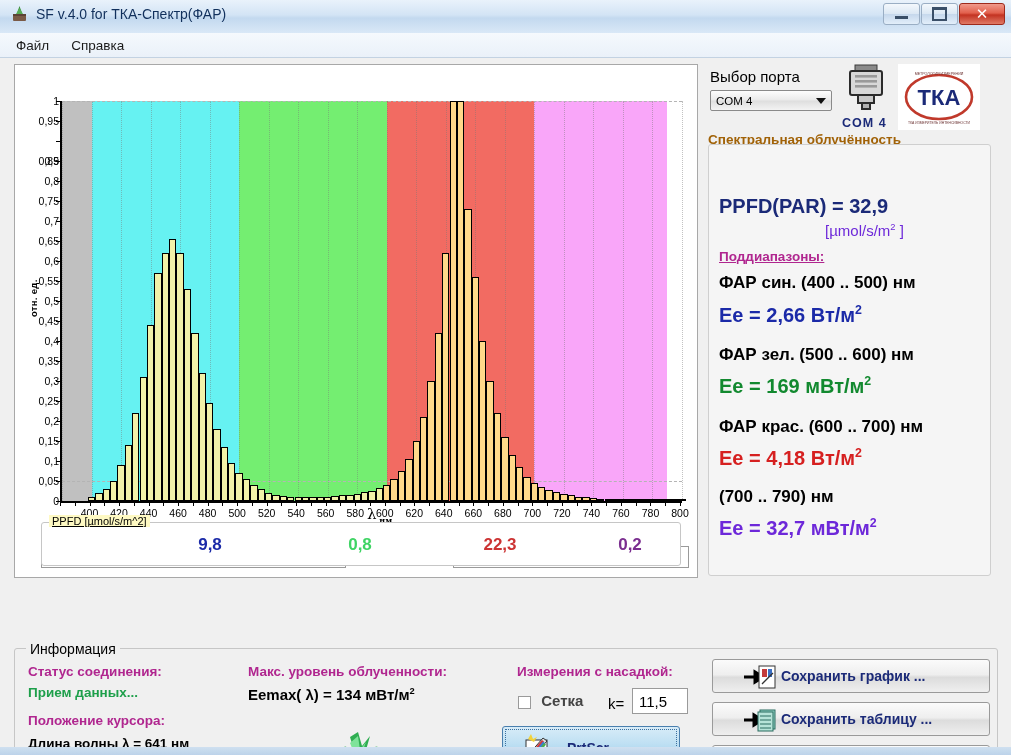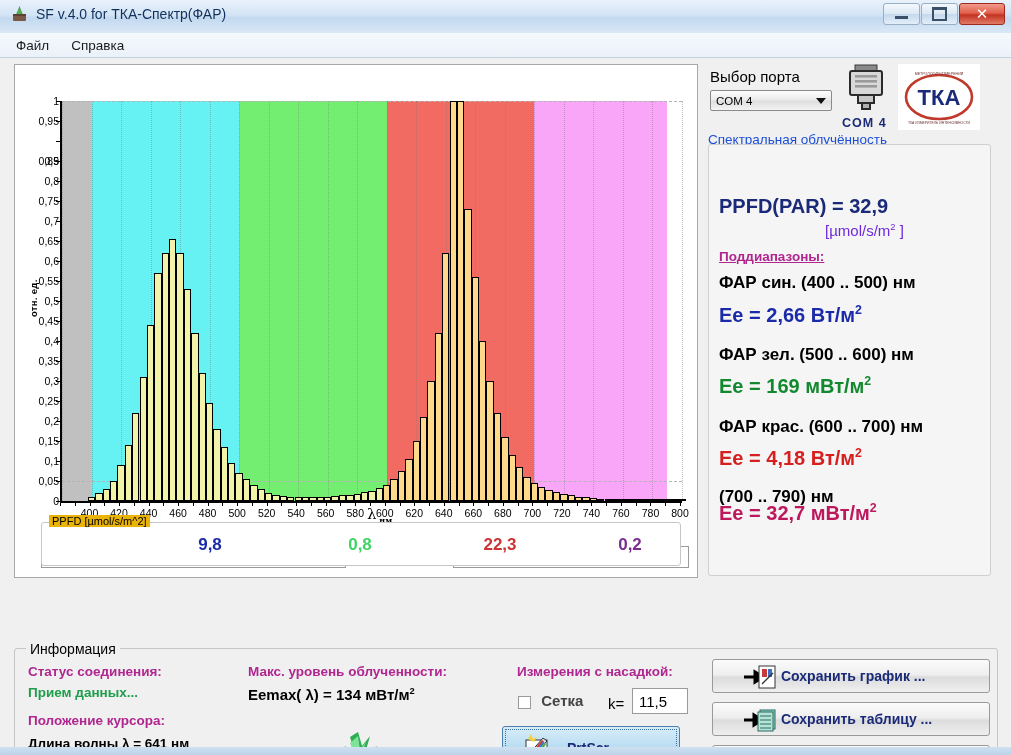--- a/index.html
+++ b/index.html
@@ -93,22 +93,22 @@
   .txtfield{
     position:absolute;height:22px;background:#fff;border:1px solid #9a9a9a;
     display:flex;align-items:center;padding:0 7px;box-sizing:border-box;
     font-size:14px;color:#1a1a6e;
   }
   .ppfd-group{
     position:absolute;left:26px;top:457px;width:640px;height:44px;
     border:1px solid #c6c6c6;border-radius:3px;box-sizing:border-box;background:#fff;
   }
   .ppfd-legend{
-    position:absolute;left:34px;top:450px;background:#eab308;padding:0 3px;
-    font-size:11px;color:#000;
+    position:absolute;left:34px;top:450px;background:#fef9c3;padding:0 3px;
+    font-size:11px;color:#000;text-decoration:underline;
   }
   .ppfd-val{
     position:absolute;top:470px;font-size:17px;font-weight:bold;text-align:center;
     width:120px;
   }
   
   .right-panel{position:absolute;left:706px;top:6px;width:292px;height:514px;}
   .port-label{position:absolute;left:4px;top:4px;font-size:15px;color:#000;}
   .combo{
     position:absolute;left:4px;top:26px;width:122px;height:21px;
@@ -117,21 +117,21 @@
     display:flex;align-items:center;padding-left:5px;font-size:11.5px;color:#000;
   }
   .combo .arrow{
     position:absolute;right:5px;top:7px;width:0;height:0;
     border-left:5px solid transparent;border-right:5px solid transparent;
     border-top:6px solid #111;
   }
   .com-label{position:absolute;left:136px;top:52px;font-size:12.5px;font-weight:bold;color:#1b2a78;letter-spacing:1px;}
   .port-icon{position:absolute;left:140px;top:0px;width:40px;height:46px;}
   .tka-logo{position:absolute;left:192px;top:0px;width:82px;height:66px;background:#fff;}
-  .sp-title{position:absolute;left:2px;top:68px;font-size:13.5px;font-weight:normal;color:#1d4ed8;}
+  .sp-title{position:absolute;left:2px;top:68px;font-size:13.5px;font-weight:bold;color:#a16207;}
   .sp-box{
     position:absolute;left:2px;top:80px;width:283px;height:432px;
     border:1px solid #cfcfcf;border-radius:3px;box-sizing:border-box;background:#f5f5f5;
   }
   .m{position:absolute;white-space:nowrap;}
   .m sup{font-size:.62em;vertical-align:super;}
   .big{font-size:20px;font-weight:bold;}
   .mid{font-size:17px;font-weight:bold;}
   .sub-hdr{font-size:13.5px;font-weight:bold;color:#b0268f;text-decoration:underline;}
   
@@ -499,21 +499,21 @@
         <div class="m big" style="left:10px;top:229px;color:#12892f;">
           <span>Ee = 169 мВт/м</span><sup>2</sup>
         </div>
 
         <div class="m mid" style="left:10px;top:272px;color:#000;">ФАР крас. (600 .. 700) нм</div>
         <div class="m big" style="left:10px;top:301px;color:#d62020;">
           <span>Ee = 4,18 Вт/м</span><sup>2</sup>
         </div>
 
         <div class="m mid" style="left:10px;top:342px;color:#000;">(700 .. 790) нм</div>
-        <div class="m big" style="left:10px;top:356px;color:#be185d;">
+        <div class="m big" style="left:10px;top:371px;color:#6d28d9;">
           <span>Ee = 32,7 мВт/м</span><sup>2</sup>
         </div>
       </div>
     </div>
 
     <div class="info-group"></div>
     <div class="info-legend">Информация</div>
 
     <div class="m lbl-pink" style="left:28px;top:606px;">Статус соединения:</div>
     <div class="m lbl-green" style="left:28px;top:627px;">Прием данных...</div>

